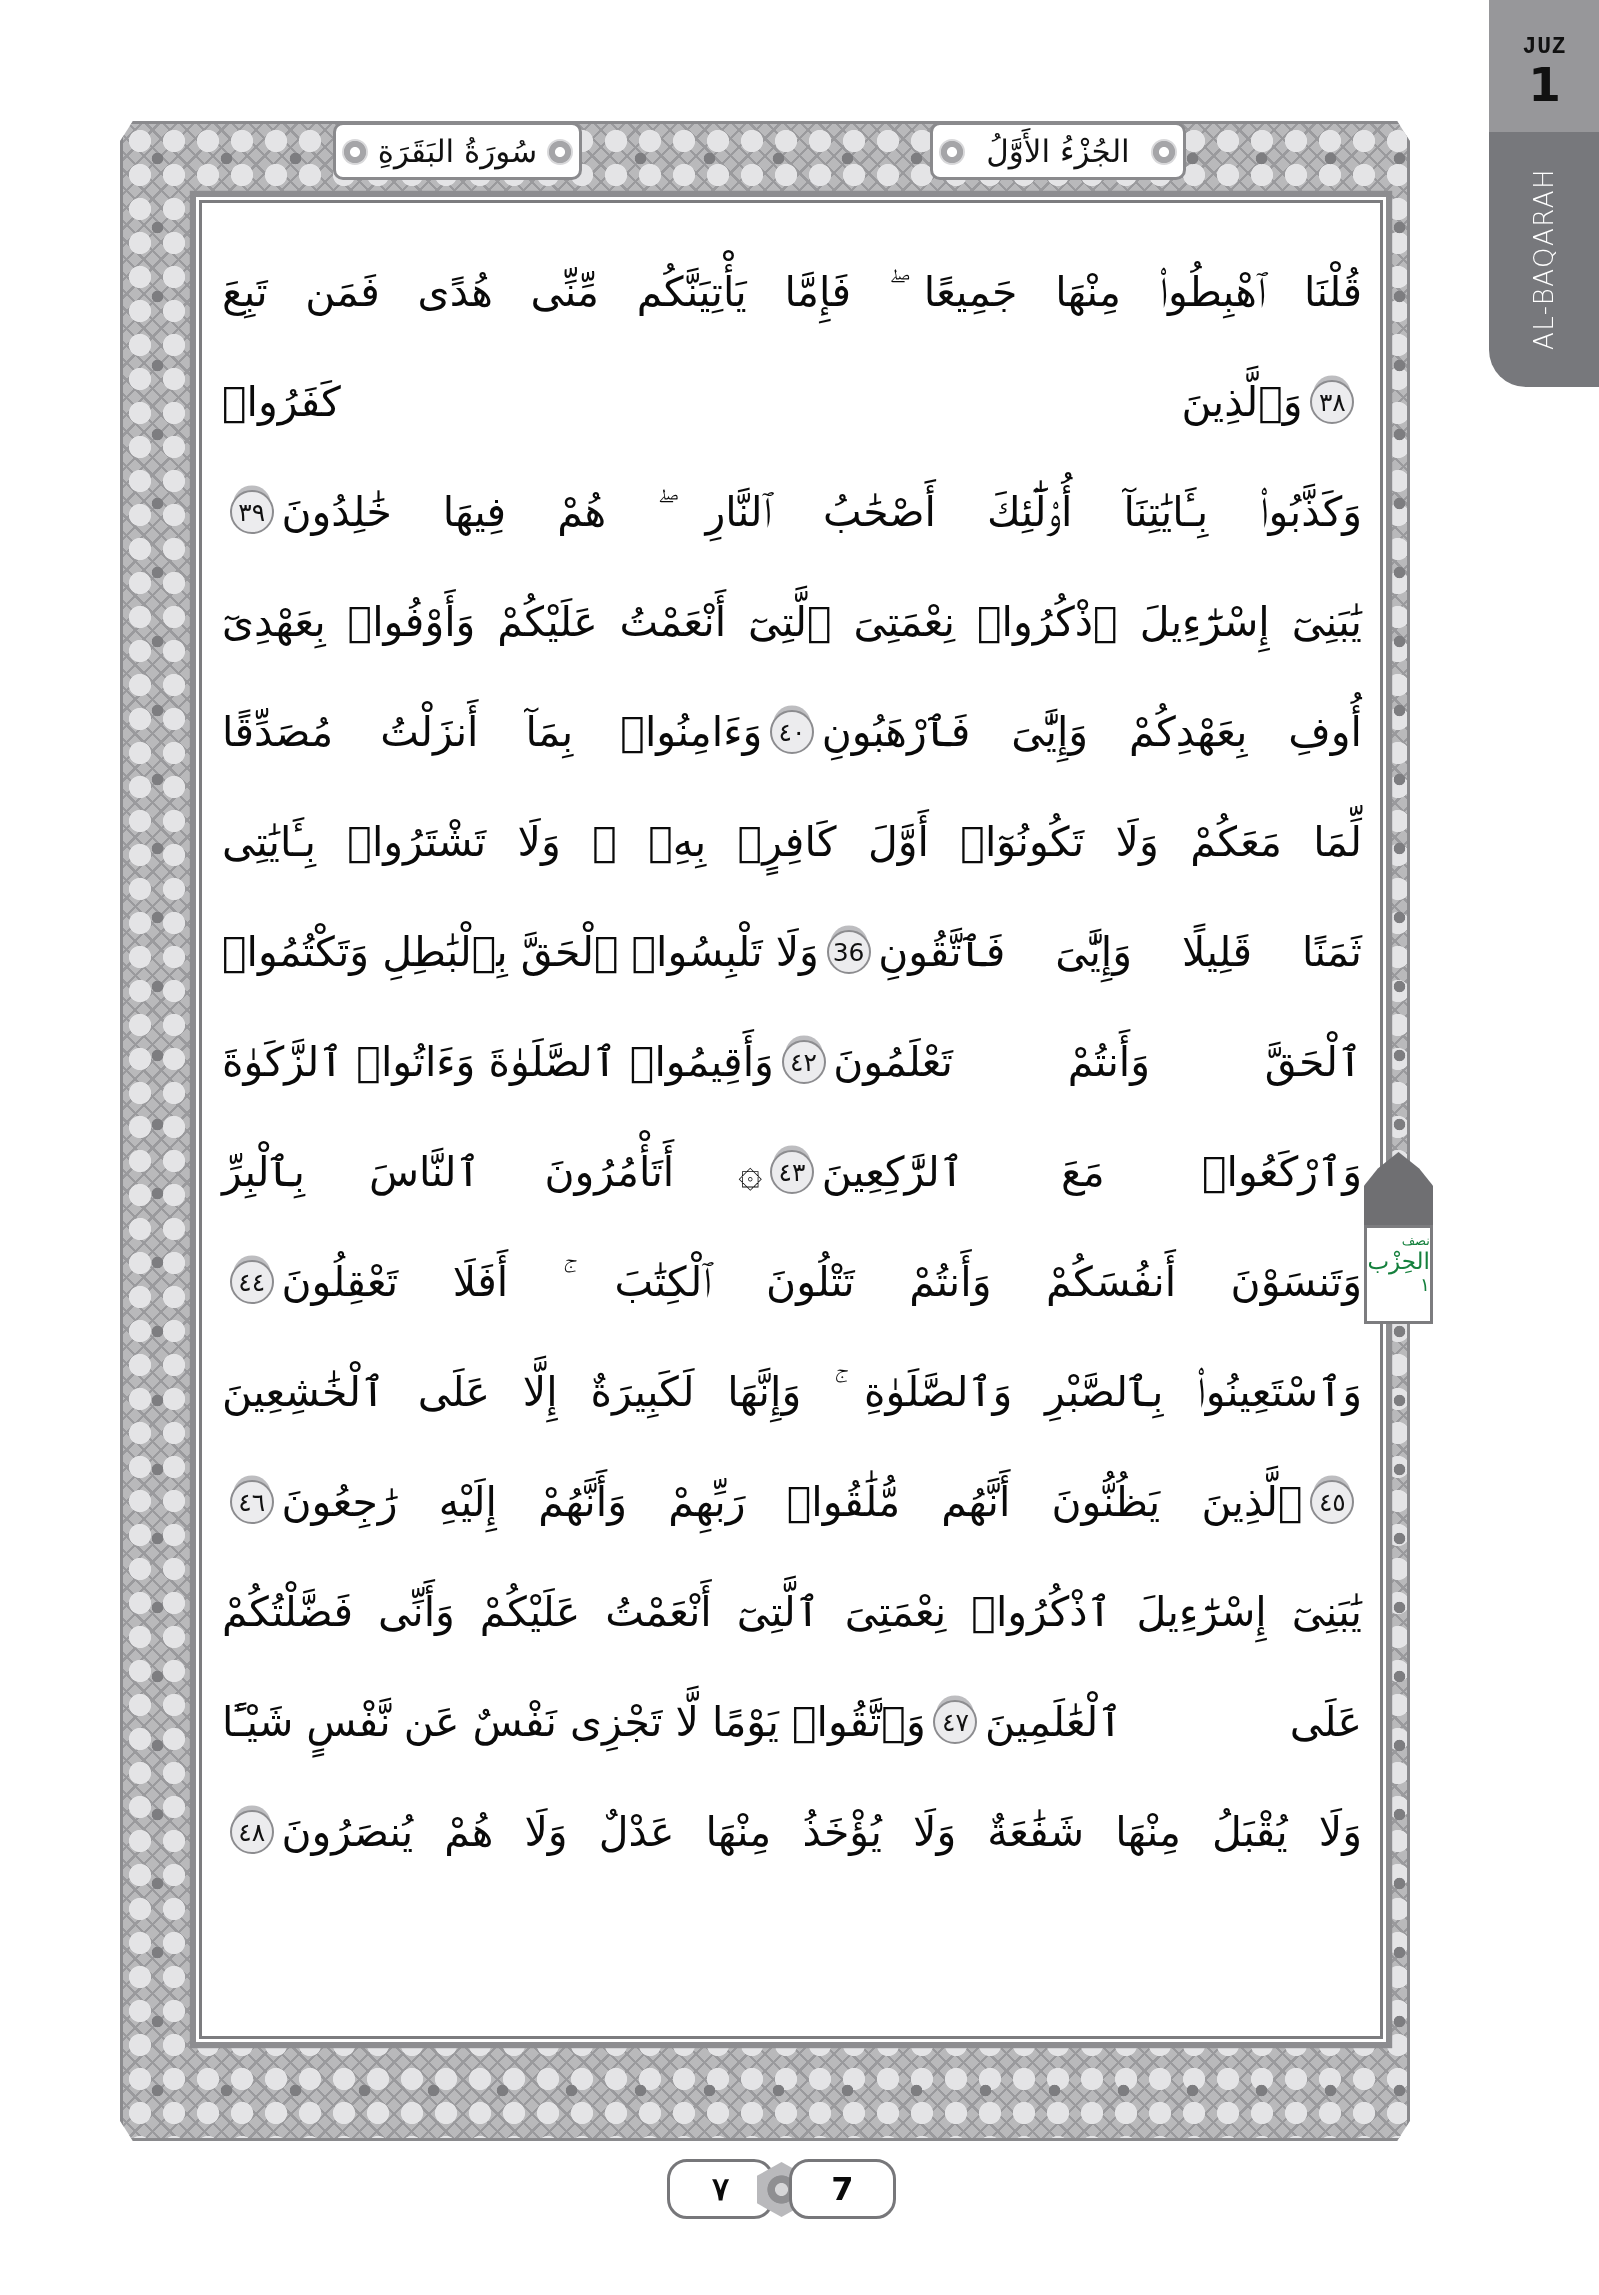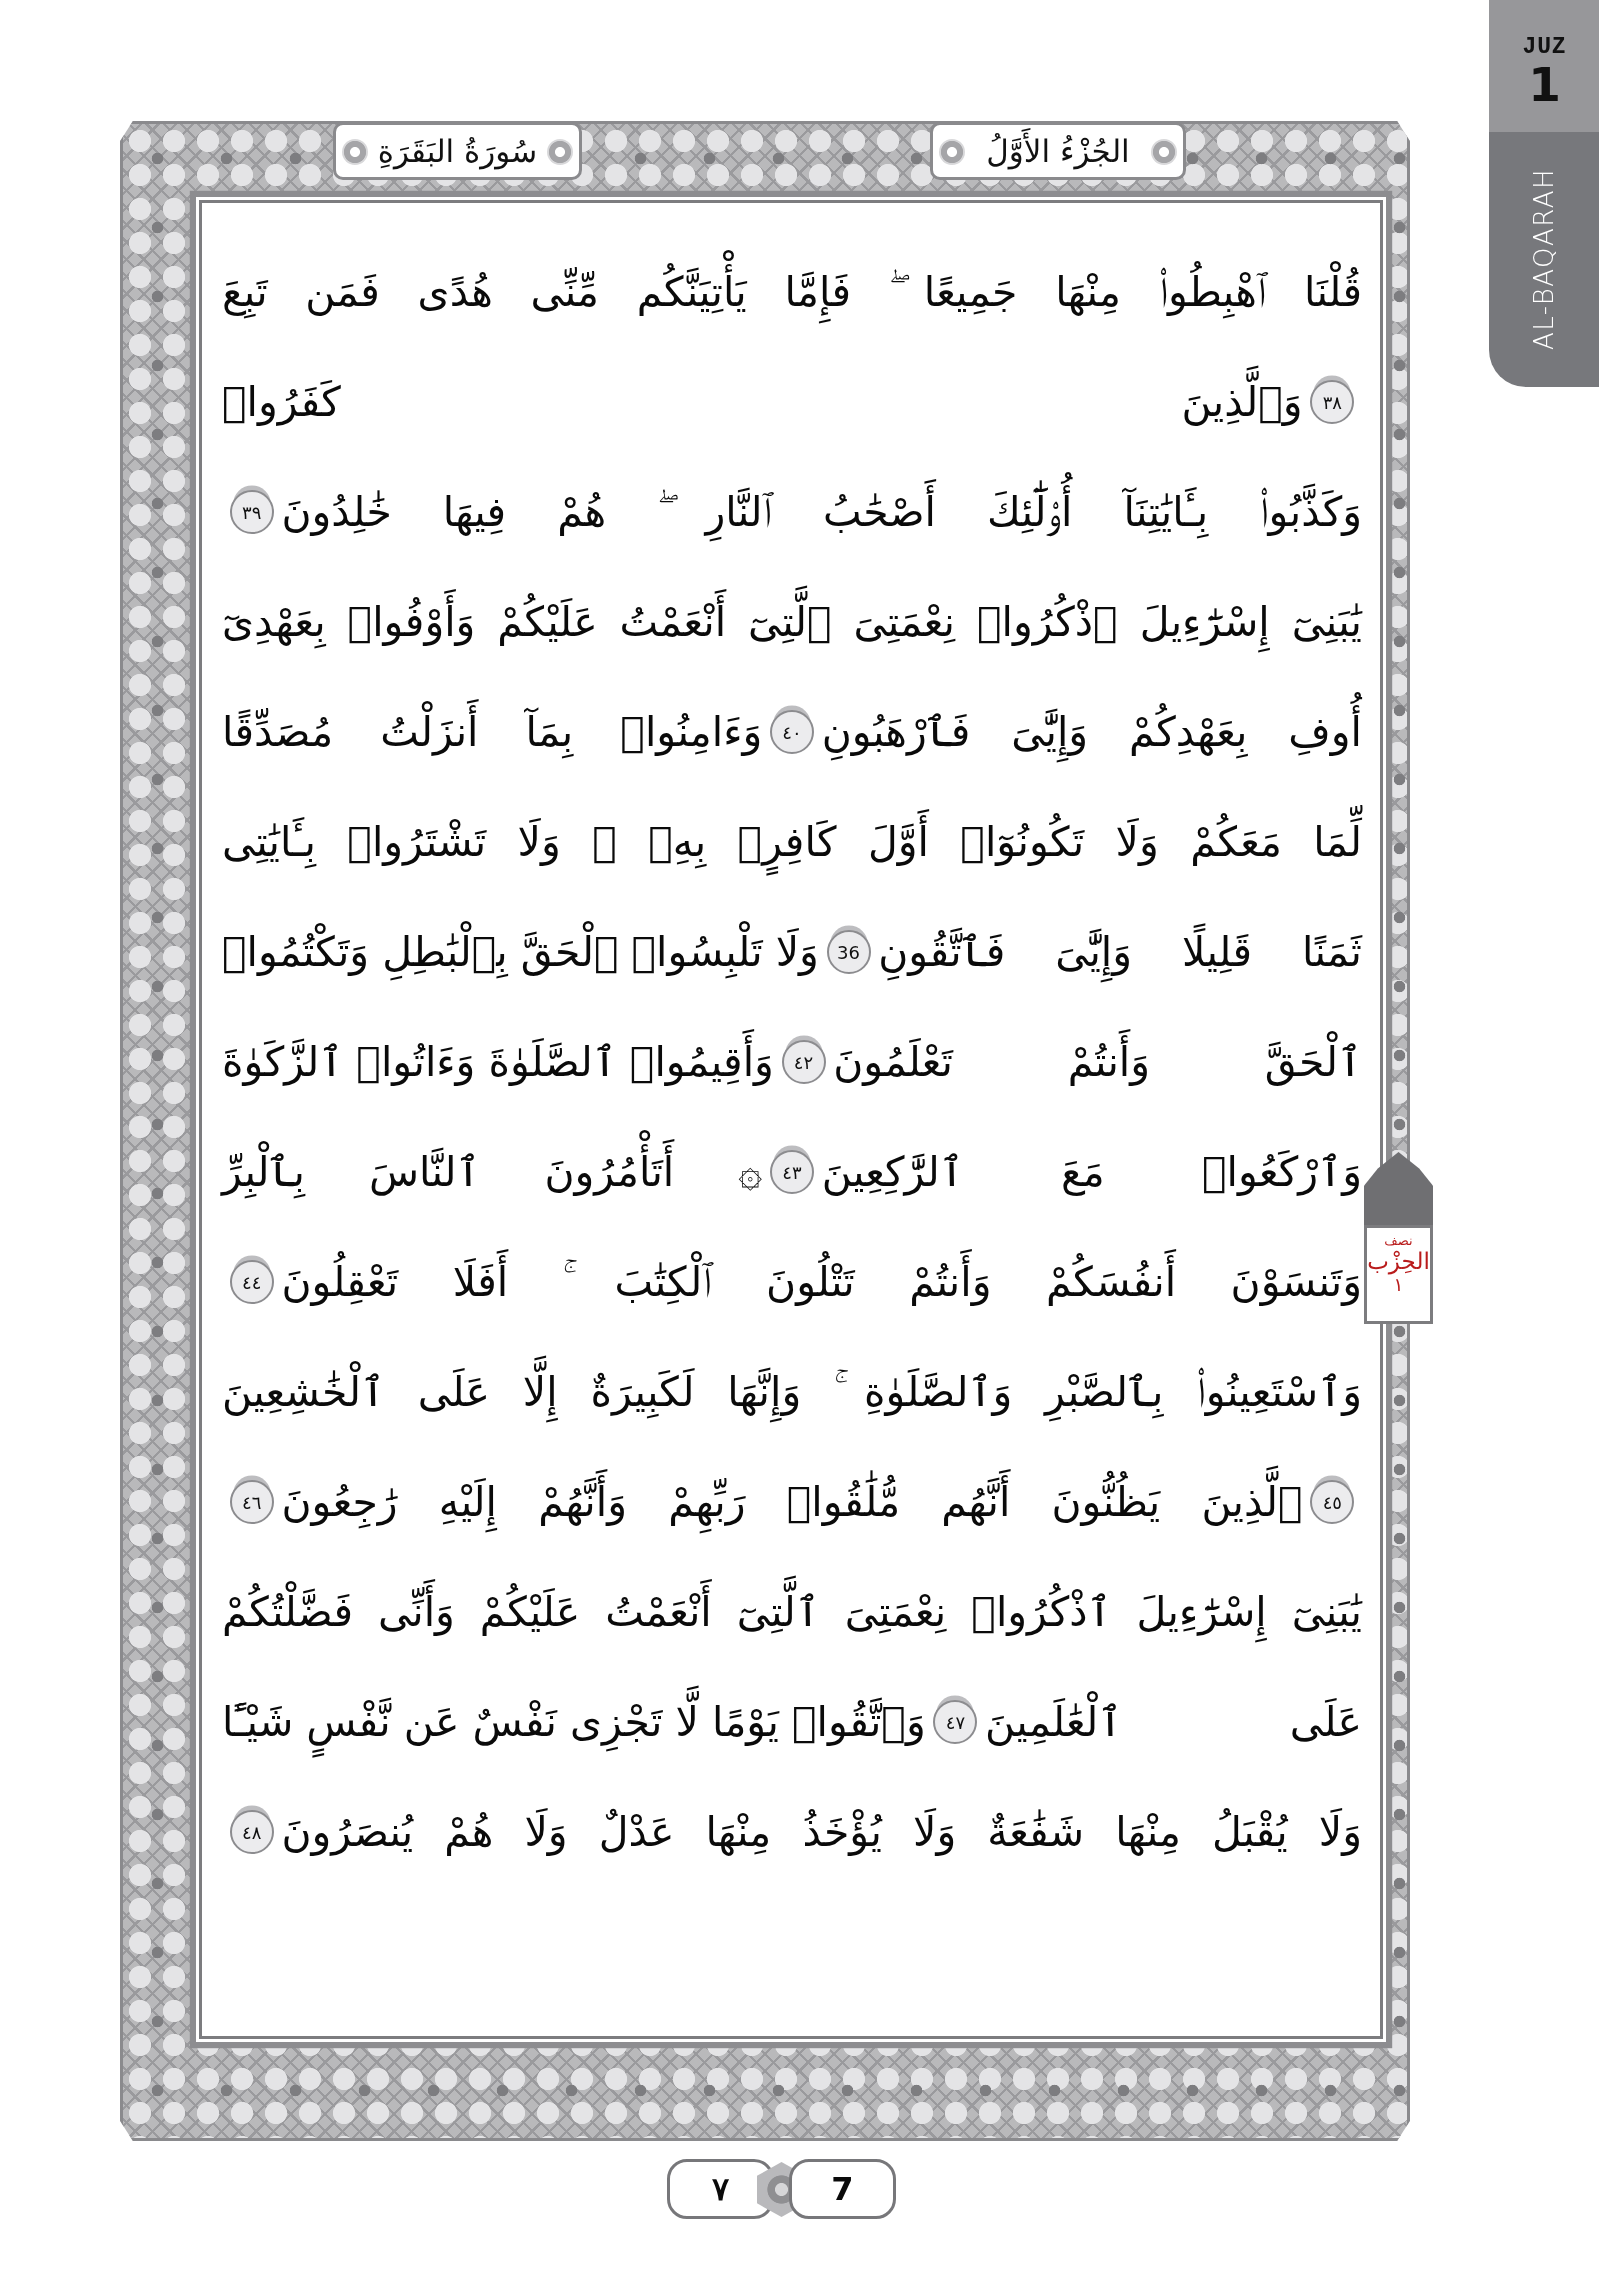--- a/index.html
+++ b/index.html
@@ -52,28 +52,28 @@
     .text-area { position: absolute; left: 222px; top: 237px; width: 1140px; height: 1760px; direction: rtl; }
     .line {
       height: 110px; display: flex; align-items: center; justify-content: space-between;
       font-family: "DejaVu Sans", sans-serif; font-size: 41px; color: #0a0a0a; white-space: nowrap;
       text-align: justify; text-align-last: justify;
     }
     .line-text { flex: 1; text-align: justify; text-align-last: justify; }
     .ayah-mark {
       display: inline-flex; align-items: center; justify-content: center;
       width: 40px; height: 40px; border-radius: 50%; background: #ececee; border: 2.3px solid #8c8c8f;
-      font-size: 18px; color: #111; margin: 0 7.7px; vertical-align: middle;
+      font-size: 25px; color: #111; margin: 0 7.7px; vertical-align: middle;
       box-shadow: 0 -7.7px 0 -3.1px #bdbdc0;
     }
 
     
     .hizb { position: absolute; left: 1364px; top: 1152px; width: 69px; height: 176px; }
     .hizb .crown { position: absolute; left: 0; top: 0; width: 69px; height: 75px; background: #6f6f72; clip-path: polygon(50% 0, 80% 22%, 100% 45%, 100% 100%, 0 100%, 0 45%, 20% 22%); }
-    .hizb .box { position: absolute; left: 0; top: 73px; width: 69px; height: 99px; background: #fff; border: 3.1px solid #7c7c7f; box-sizing: border-box; text-align: center; font-family: "DejaVu Serif", serif; color: #b91c1c; }
+    .hizb .box { position: absolute; left: 0; top: 73px; width: 69px; height: 99px; background: #fff; border: 3.1px solid #7c7c7f; box-sizing: border-box; text-align: right; font-family: "DejaVu Serif", serif; color: #15803d; }
     .hizb .h1 { font-size: 13px; margin-top: 4.6px; }
     .hizb .h2 { font-size: 23px; line-height: 26px; }
     .hizb .h3 { font-size: 18.4px; }
 
     
     .pagenum { position: absolute; left: 667px; top: 2159px; width: 230px; height: 61px; }
     .pagenum .side { position: absolute; top: 0; width: 107px; height: 60px; background: #fff; border: 3.8px solid #77777a; box-sizing: border-box; border-radius: 20px; display: flex; align-items: center; justify-content: center; font-weight: bold; font-size: 32px; color: #0a0a0a; }
     .pagenum .left { left: 0; font-family: "DejaVu Serif", serif; }
     .pagenum .right { left: 122px; font-family: "DejaVu Sans", sans-serif; }
     .pagenum .knot { position: absolute; left: 90px; top: 3.1px; width: 49px; height: 55px; background: radial-gradient(circle, #d6d6d8 0 6.1px, #8f8f92 6.9px 13.8px, #b9b9bc 14.5px); clip-path: polygon(50% 0, 100% 25%, 100% 75%, 50% 100%, 0 75%, 0 25%); }

